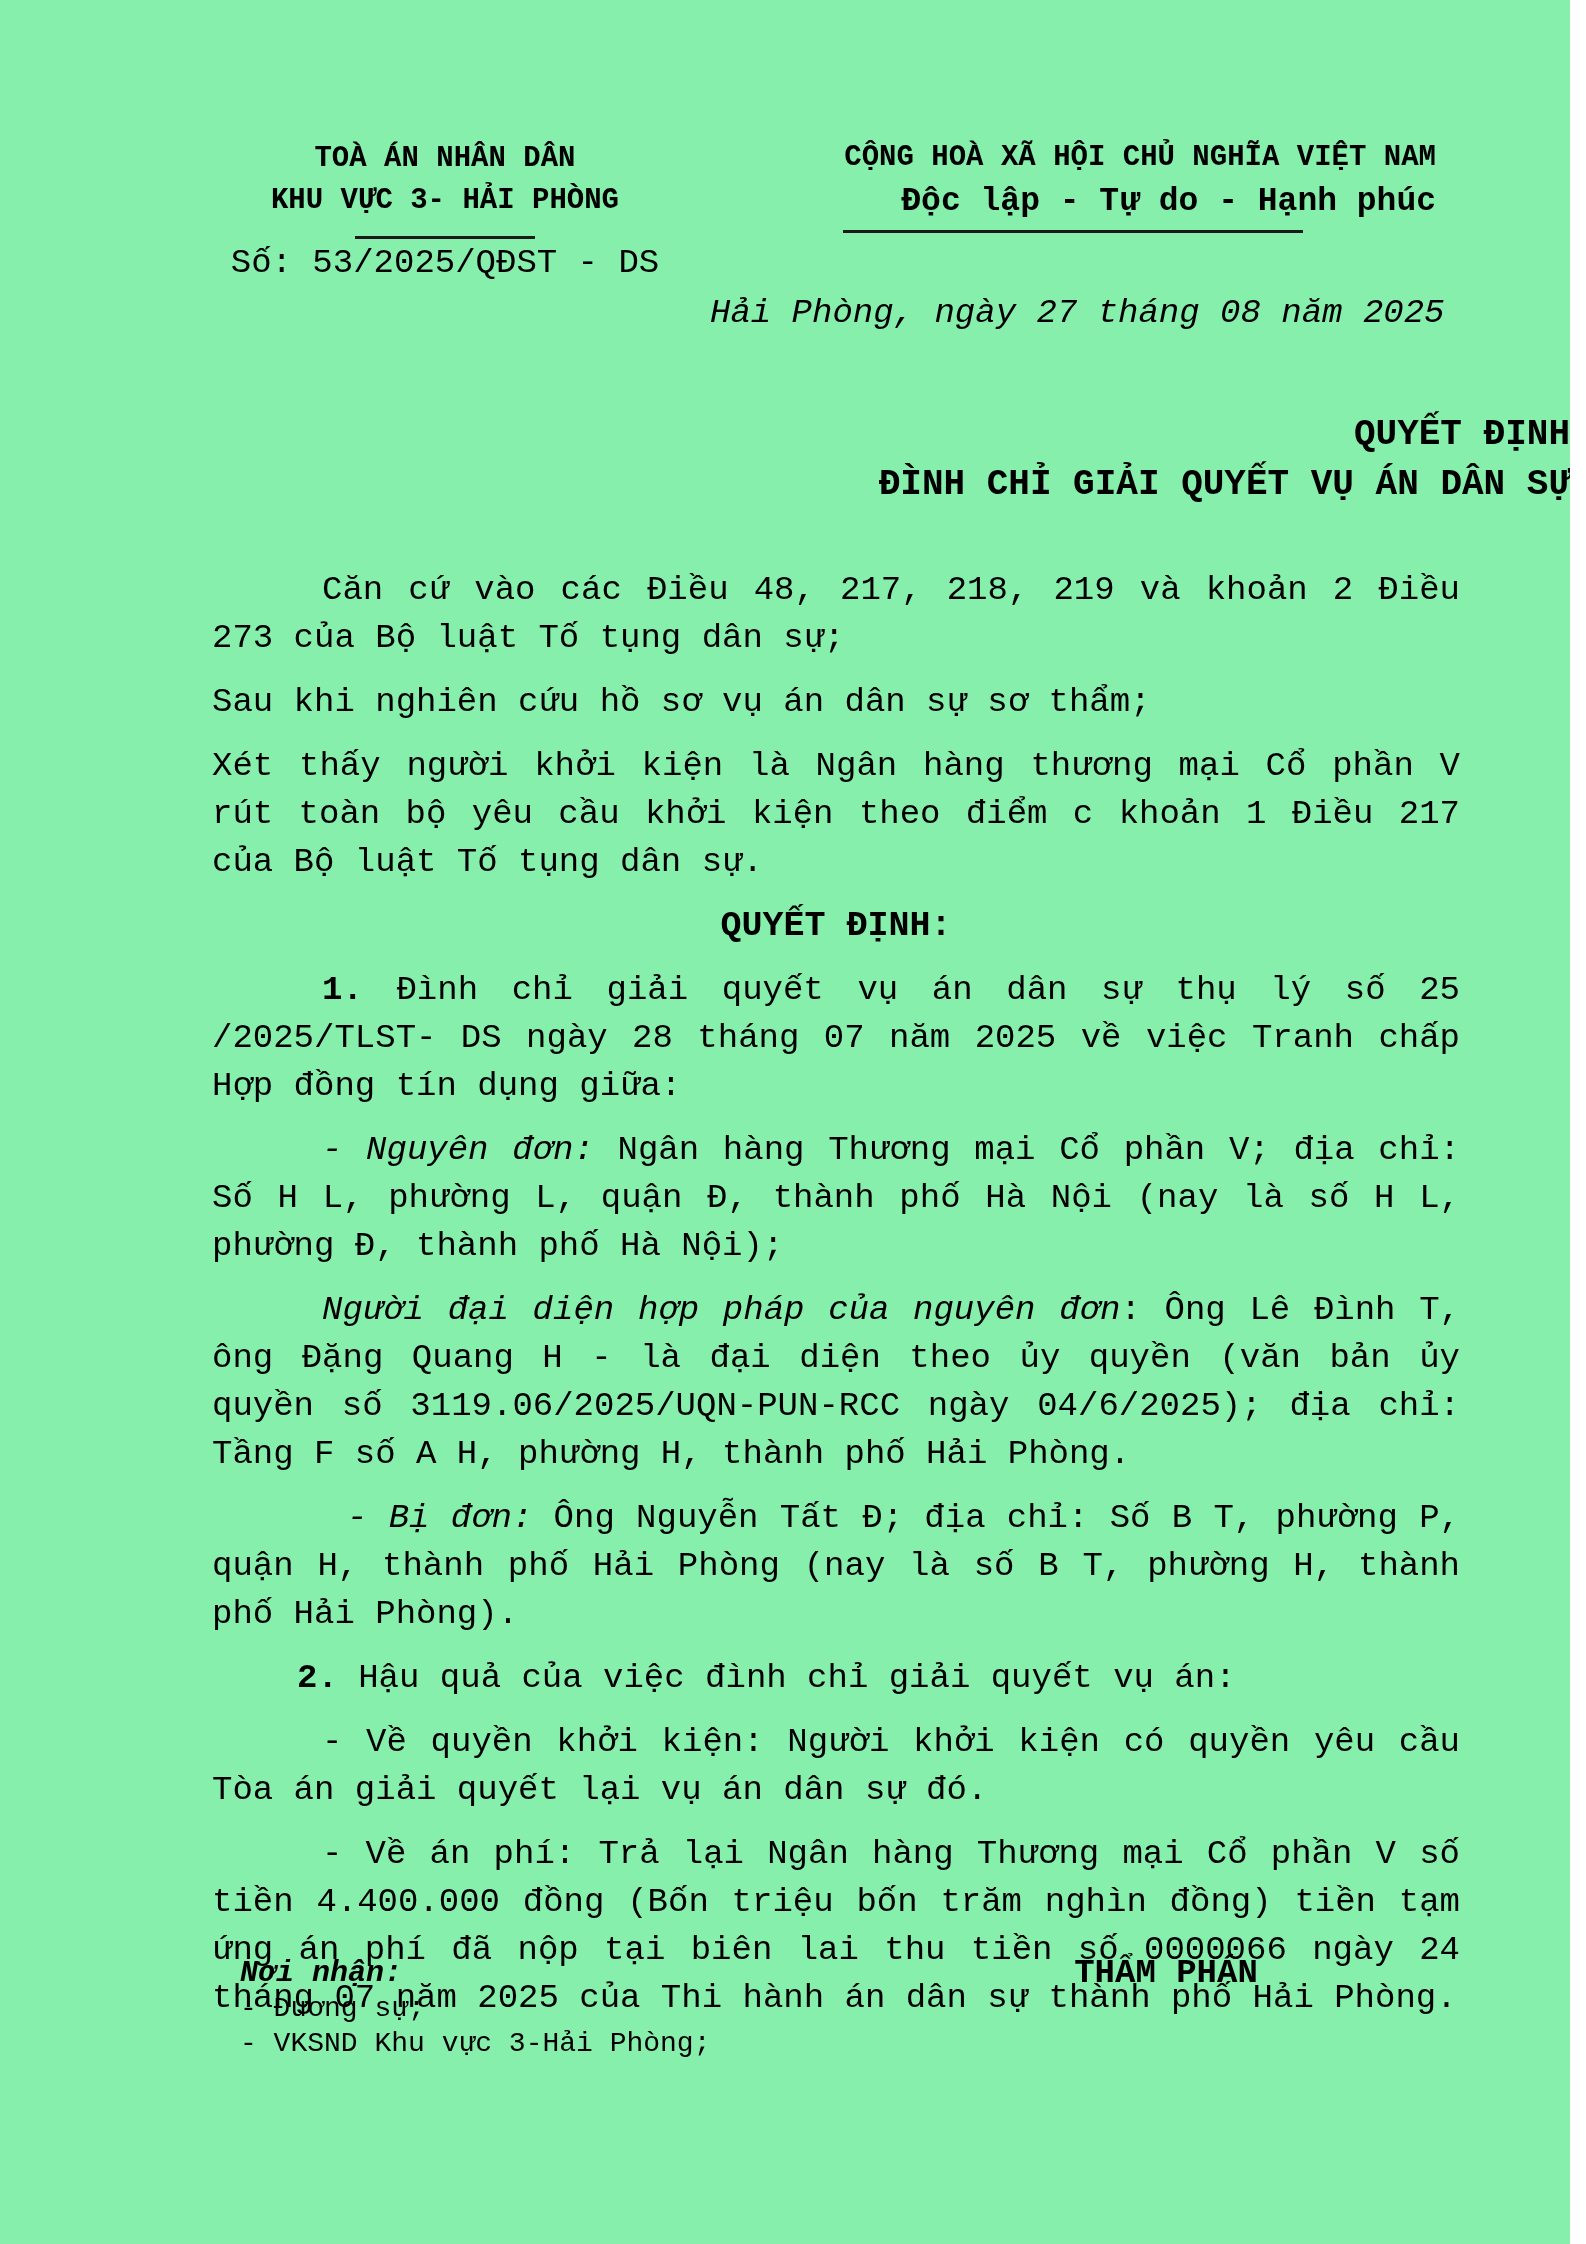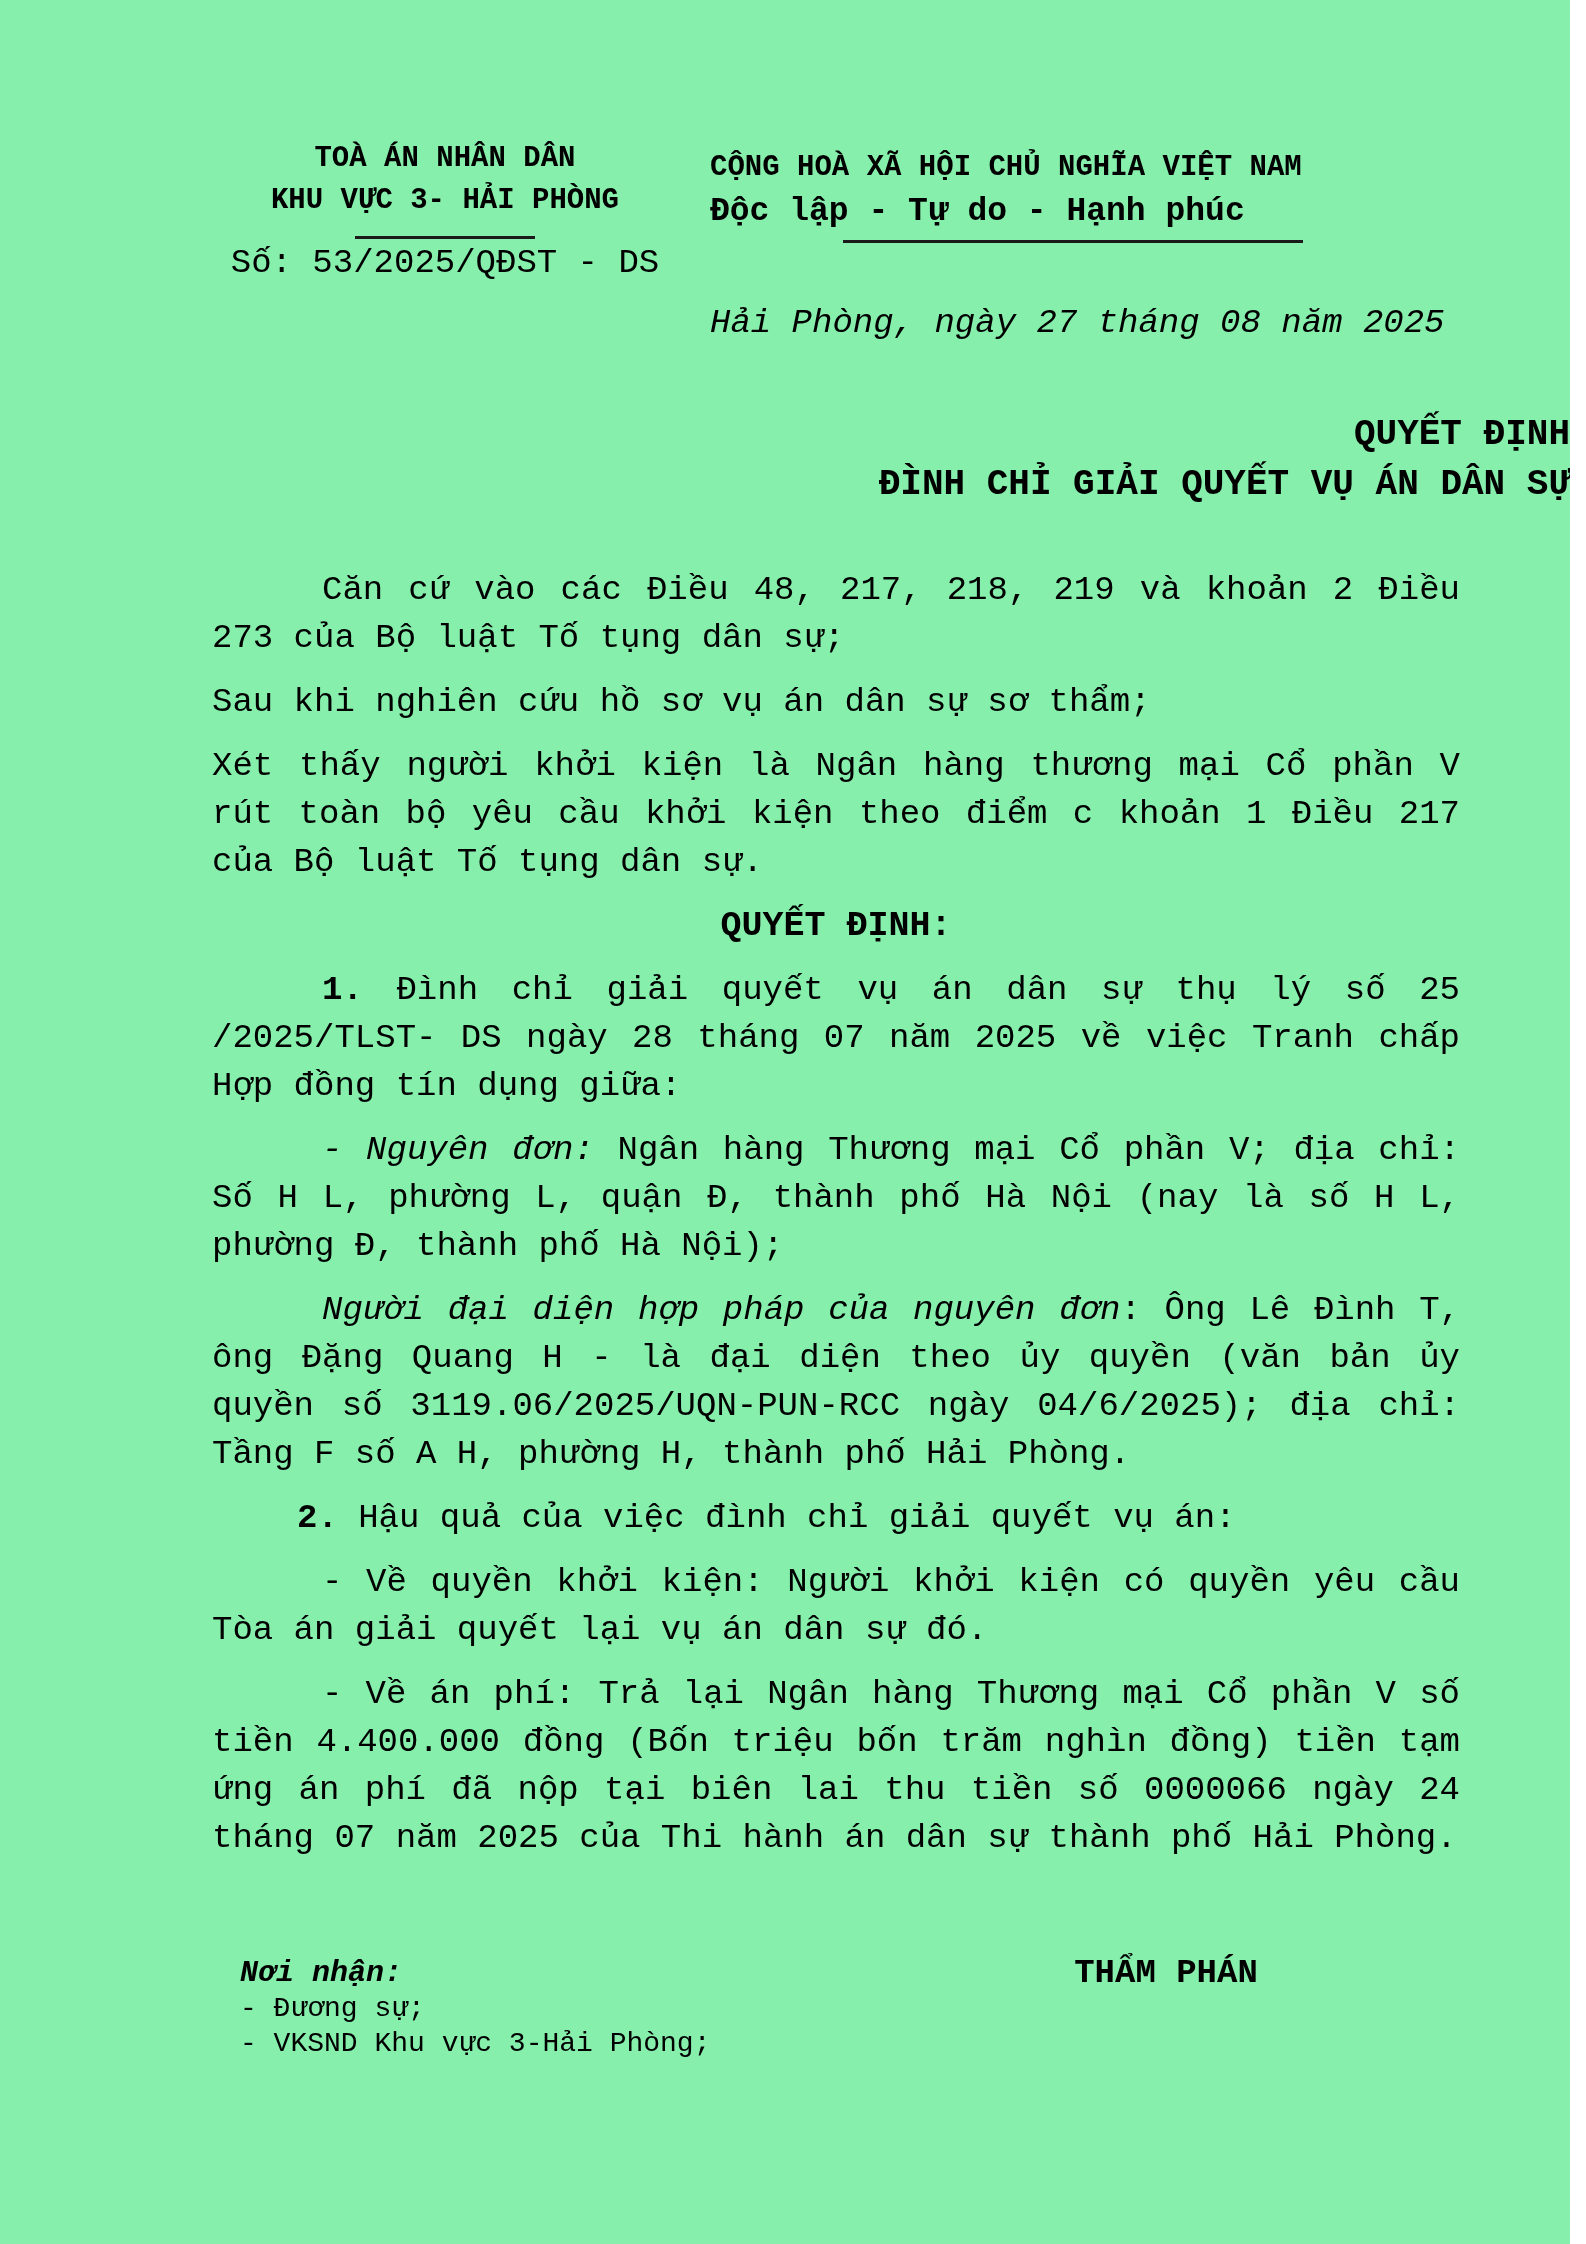--- a/index.html
+++ b/index.html
@@ -6,21 +6,21 @@
   .page {
     position:relative;
     width:1570px; height:2244px;
     background:#86efac;
     color:#000;
     font-family:Liberation Mono, monospace;
     overflow:hidden;
   }
   
   .hdr-left  { position:absolute; left:150px; top:138px; width:590px; text-align:center; }
-  .hdr-right { position:absolute; left:710px; top:148px; width:726px; text-align:left; }
+  .hdr-right { position:absolute; left:710px; top:138px; width:726px; text-align:right; }
   .org-line  { font-size:29px; font-weight:bold; line-height:42px; white-space:nowrap; }
   .nat-line1 { font-size:29px; font-weight:bold; line-height:40px; white-space:nowrap; }
   .nat-line2 { font-size:33px; font-weight:bold; line-height:40px; margin-top:4px; white-space:nowrap; }
   .rule      { height:3px; background:#1a1a1a; }
   .rule-left  { width:180px; margin:14px auto 0 auto; }
   .rule-right { width:460px; margin:8px auto 0 auto; }
   .doc-number { font-size:34px; line-height:48px; white-space:nowrap; }
   .place-date { margin-top:56px; font-size:34px; line-height:48px; font-style:italic; white-space:nowrap; }
   
   .title-block { position:absolute; left:0; top:410px; width:100%; text-align:right; }
@@ -66,20 +66,21 @@
   </div>
 
   <div class="doc-body">
       <p class="para" style="text-indent: 110px;"><span>Căn cứ vào các Điều 48, 217, 218, 219 và khoản 2 Điều 273 của Bộ luật Tố tụng dân sự;</span></p>
       <p class="para" style="text-indent: 0px;"><span>Sau khi nghiên cứu hồ sơ vụ án dân sự sơ thẩm;</span></p>
       <p class="para" style="text-indent: 0px;"><span>Xét thấy người khởi kiện là Ngân hàng thương mại Cổ phần V rút toàn bộ yêu cầu khởi kiện theo điểm c khoản 1 Điều 217 của Bộ luật Tố tụng dân sự.</span></p>
       <p class="para heading"><span style="font-weight: bold;">QUYẾT ĐỊNH:</span></p>
       <p class="para" style="text-indent: 110px;"><span style="font-weight: bold;">1.</span><span> Đình chỉ giải quyết vụ án dân sự thụ lý số 25 /2025/TLST- DS ngày 28 tháng 07 năm 2025 về việc Tranh chấp Hợp đồng tín dụng giữa:</span></p>
       <p class="para" style="text-indent: 110px;"><span style="font-style: italic;">- Nguyên đơn:</span><span> Ngân hàng Thương mại Cổ phần V; địa chỉ: Số H L, phường L, quận Đ, thành phố Hà Nội (nay là số H L, phường Đ, thành phố Hà Nội);</span></p>
       <p class="para" style="text-indent: 110px;"><span style="font-style: italic;">Người đại diện hợp pháp của nguyên đơn</span><span>: Ông Lê Đình T, ông Đặng Quang H - là đại diện theo ủy quyền (văn bản ủy quyền số 3119.06/2025/UQN-PUN-RCC ngày 04/6/2025); địa chỉ: Tầng F số A H, phường H, thành phố Hải Phòng.</span></p>
+      <p class="para" style="text-indent: 135px;"><span style="font-style: italic;">- Bị đơn:</span><span> Ông Nguyễn Tất Đ; địa chỉ: Số B T, phường P, quận H, thành phố Hải Phòng (nay là số B T, phường H, thành phố Hải Phòng).</span></p>
       <p class="para" style="text-indent: 85px;"><span style="font-weight: bold;">2.</span><span> Hậu quả của việc đình chỉ giải quyết vụ án:</span></p>
       <p class="para" style="text-indent: 110px;"><span>- Về quyền khởi kiện: Người khởi kiện có quyền yêu cầu Tòa án giải quyết lại vụ án dân sự đó.</span></p>
       <p class="para" style="text-indent: 110px;"><span>- Về án phí: Trả lại Ngân hàng Thương mại Cổ phần V số tiền 4.400.000 đồng (Bốn triệu bốn trăm nghìn đồng) tiền tạm ứng án phí đã nộp tại biên lai thu tiền số 0000066 ngày 24 tháng 07 năm 2025 của Thi hành án dân sự thành phố Hải Phòng.</span></p>
     </div>
 
   <div class="doc-footer">
     <div class="recipients">
       <div class="noi-nhan">Nơi nhận:</div>
       <div class="rcpt">- Đương sự;</div>
       <div class="rcpt">- VKSND Khu vực 3-Hải Phòng;</div>

